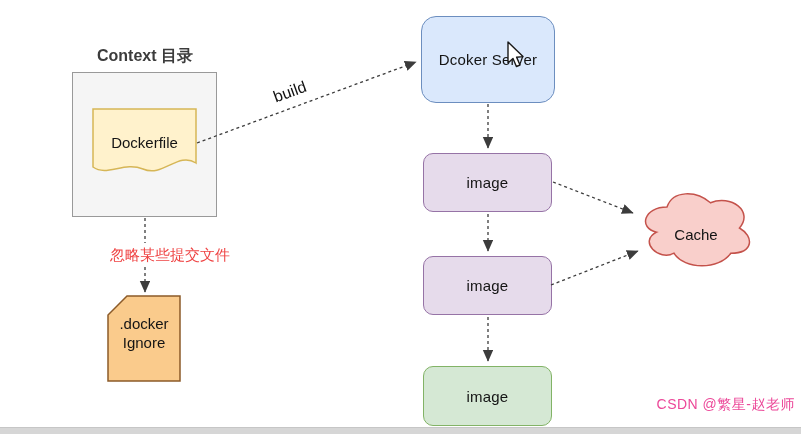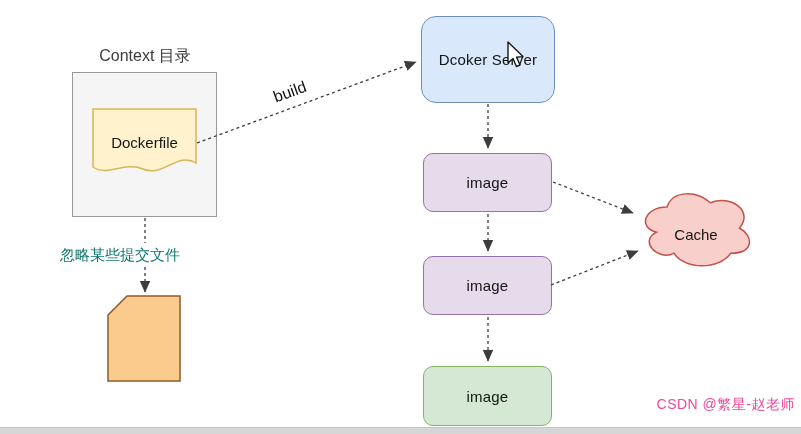--- a/index.html
+++ b/index.html
@@ -37,20 +37,21 @@
     border: 1px solid #999;
     box-sizing: border-box;
   }
   .ctx-title {
     position: absolute;
     left: 60px; top: 46px;
     width: 170px;
     text-align: center;
     font-size: 16px;
     color: #3c3c3c;
+    font-weight: bold;
   }
   .dockerfile-label {
     position: absolute;
     left: 93px; top: 124px;
     width: 103px;
     text-align: center;
     font-size: 15px;
     color: #141414;
     margin-top: 10px;
   }
@@ -74,23 +75,23 @@
     width: 100px;
     text-align: center;
     font-size: 15px;
     color: #141414;
     margin-top: 8px;
   }
   .ignore-caption {
     position: absolute;
     left: 60px; top: 246px;
     width: 170px;
-    text-align: left;
-    font-size: 15px;
-    color: #0f766e;
+    text-align: right;
+    font-size: 15px;
+    color: #ef4444;
     background: #ffffff;
   }
   .ignore-label {
     position: absolute;
     left: 108px; top: 314px;
     width: 72px;
     text-align: center;
     font-size: 15px;
     line-height: 19px;
     color: #141414;
@@ -180,20 +181,24 @@
     <line class="arrow" x1="551" y1="285" x2="638" y2="251" marker-end="url(#ah)"></line>
 
     <line class="arrow" x1="145" y1="218" x2="145" y2="243"></line>
     <line class="arrow" x1="145" y1="267" x2="145" y2="292" marker-end="url(#ah)"></line>
   </svg>
 
   <div class="dockerfile-label">Dockerfile</div>
   <div class="build-label">build</div>
   <div class="cache-label">Cache</div>
   <div class="ignore-caption">忽略某些提交文件</div>
+  <div class="ignore-label">
+    <div>.docker</div>
+    <div>Ignore</div>
+  </div>
 
   <svg class="cursor-icon" width="24" height="30" viewBox="0 0 24 30">
     <path d="M5,1 L5,22 L10,17.5 L13.4,25.5 L17,24 L13.6,16.2 L20,15.6 Z" fill="#ffffff" stroke="#1a1a1a" stroke-width="1.4" stroke-linejoin="round"></path>
   </svg>
 
   <div class="watermark">CSDN @繁星-赵老师</div>
   <div class="bottom-bar"></div>
 
 </div>
 

